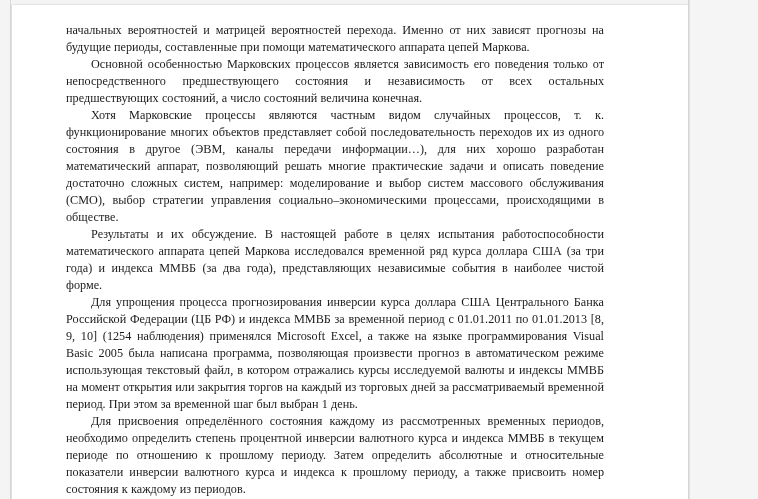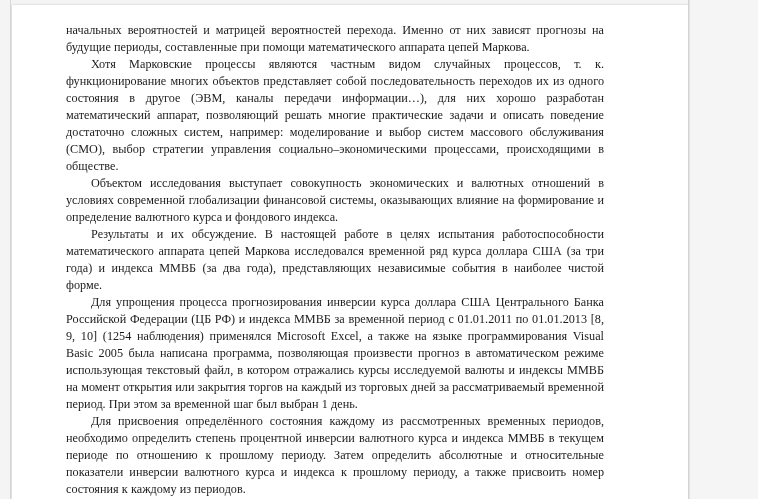--- a/index.html
+++ b/index.html
@@ -74,24 +74,24 @@
 
 <div class="viewer">
 
   <div class="gutter-left"></div>
 
   <div class="page">
     <div class="content">
 
       <p class="para no-indent">начальных вероятностей и матрицей вероятностей перехода. Именно от них зависят прогнозы на будущие периоды, составленные при помощи математического аппарата цепей Маркова.</p>
 
+      <p class="para">Основной особенностью Марковских процессов является зависимость его поведения только от непосредственного предшествующего состояния и независимость от всех остальных предшествующих состояний, а число состояний величина конечная.</p>
 
       <p class="para">Хотя Марковские процессы являются частным видом случайных процессов, т. к. функционирование многих объектов представляет собой последовательность переходов их из одного состояния в другое (ЭВМ, каналы передачи информации…), для них хорошо разработан математический аппарат, позволяющий решать многие практические задачи и описать поведение достаточно сложных систем, например: моделирование и выбор систем массового обслуживания (СМО), выбор стратегии управления социально–экономическими процессами, происходящими в обществе.</p>
 
-      <p class="para">Объектом исследования выступает совокупность экономических и валютных отношений в условиях современной глобализации финансовой системы, оказывающих влияние на формирование и определение валютного курса и фондового индекса.</p>
 
       <p class="para"><span class="run-bold">Результаты и их обсуждение.</span><span> В настоящей работе в целях испытания работоспособности математического аппарата цепей Маркова исследовался временной ряд курса доллара США (за три года) и индекса ММВБ (за два года), представляющих независимые события в наиболее чистой форме.</span></p>
 
       <p class="para">Для упрощения процесса прогнозирования инверсии курса доллара США Центрального Банка Российской Федерации (ЦБ РФ) и индекса ММВБ за временной период с 01.01.2011 по 01.01.2013 [8, 9, 10] (1254 наблюдения) применялся Microsoft Excel, а также на языке программирования Visual Basic 2005 была написана программа, позволяющая произвести прогноз в автоматическом режиме использующая текстовый файл, в котором отражались курсы исследуемой валюты и индексы ММВБ на момент открытия или закрытия торгов на каждый из торговых дней за рассматриваемый временной период. При этом за временной шаг был выбран 1 день.</p>
 
       <p class="para">Для присвоения определённого состояния каждому из рассмотренных временных периодов, необходимо определить степень процентной инверсии валютного курса и индекса ММВБ в текущем периоде по отношению к прошлому периоду. Затем определить абсолютные и относительные показатели инверсии валютного курса и индекса к прошлому периоду, а также присвоить номер состояния к каждому из периодов.</p>
 
       <p class="para">Всю практическую часть можно разделить на этапы:</p>
 
     </div>

